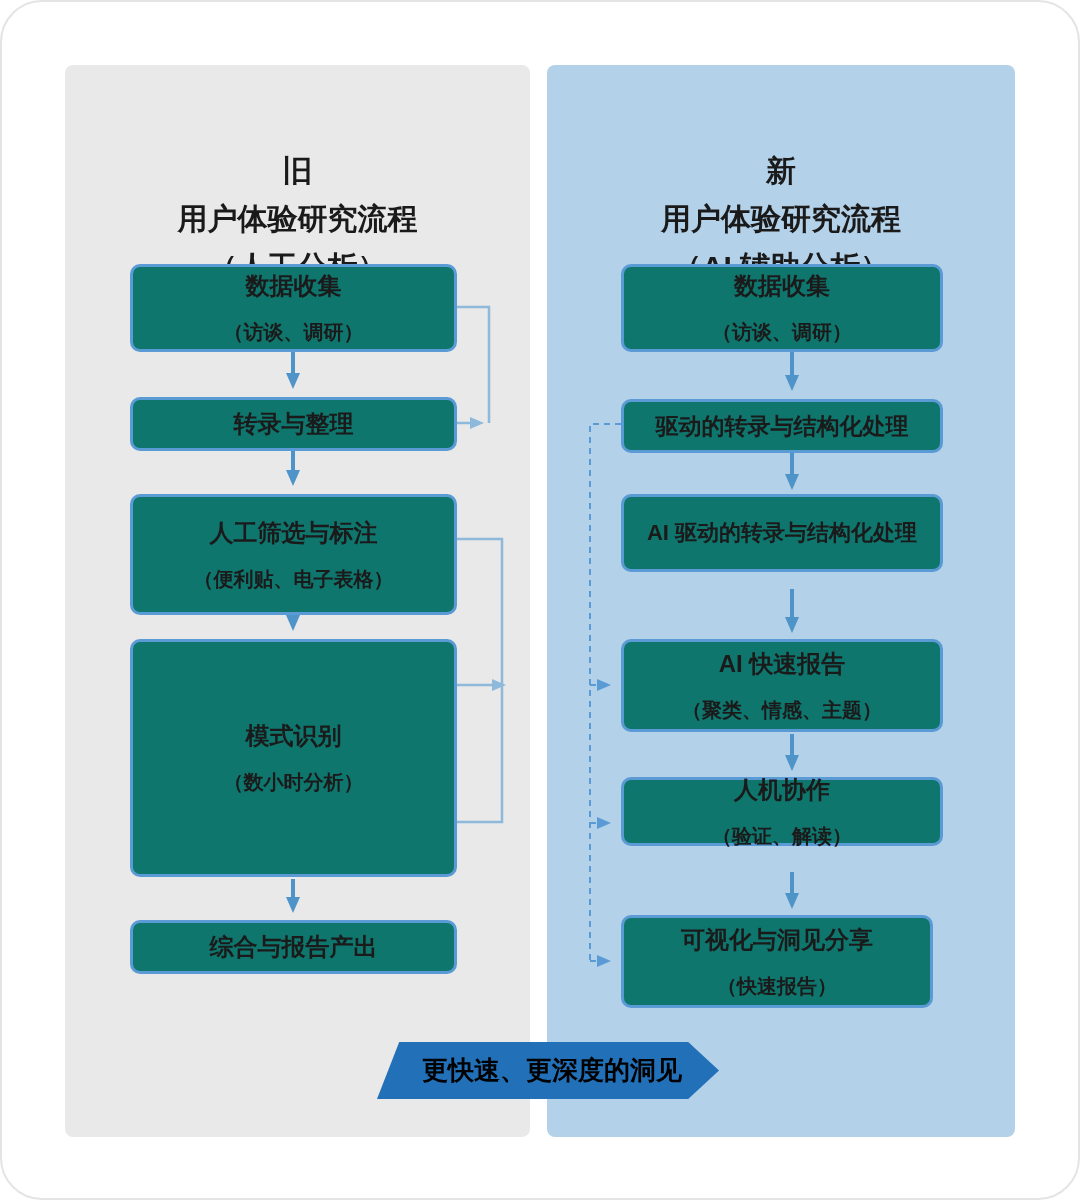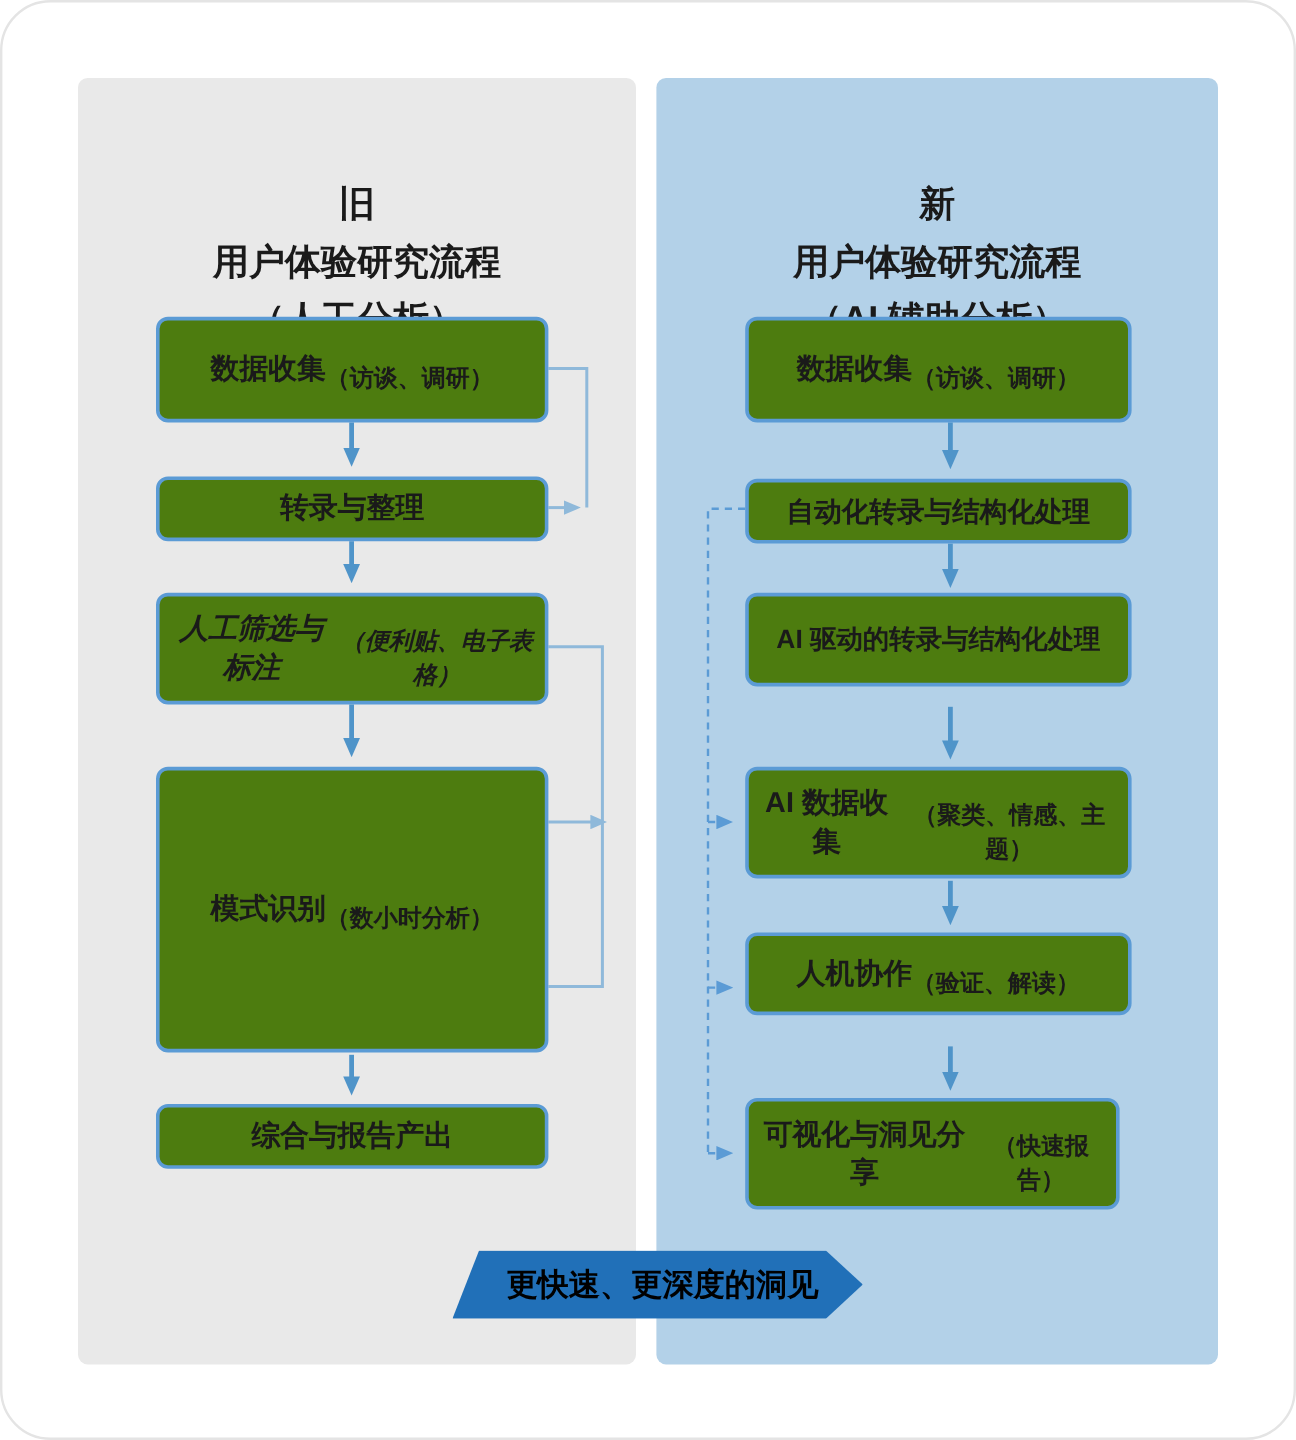--- a/index.html
+++ b/index.html
@@ -5,22 +5,22 @@
   html,body{margin:0;padding:0;background:#ffffff;}
   body{font-family:"Liberation Sans","DejaVu Sans",sans-serif;color:var(--text-dark,#1a1a1a);}
   .card{position:relative;width:1080px;height:1200px;background:#fff;border:2px solid #e4e4e4;
         border-radius:42px;box-sizing:border-box;overflow:hidden;}
   .panel{position:absolute;top:63px;height:1072px;border-radius:8px;}
   .panel-left{left:63px;width:465px;background:var(--panel-gray,#e9e9e9);}
   .panel-right{left:545px;width:468px;background:var(--panel-blue,#b3d1e8);}
   .panel-title{position:absolute;top:82px;left:0;width:100%;text-align:center;
                font-weight:bold;font-size:30px;line-height:48px;}
   .overlay{position:absolute;left:0;top:0;width:1080px;height:1200px;z-index:1;pointer-events:none;}
-  .flow-box{position:absolute;z-index:2;background:#4d7c0f;border:3px solid var(--box-border,#5b9bd5);
-            border-radius:10px;box-sizing:border-box;display:flex;flex-direction:row;
+  .flow-box{position:absolute;z-index:2;background:#0f766e;border:3px solid var(--box-border,#5b9bd5);
+            border-radius:10px;box-sizing:border-box;display:flex;flex-direction:column;
             align-items:center;justify-content:center;text-align:center;padding:2px 6px;}
   .box-main{font-weight:bold;font-size:24px;line-height:32px;}
   .box-sub{font-weight:bold;font-size:20px;line-height:28px;margin-top:16px;text-align:center;}
   .stroke-main{stroke:var(--arrow-blue,#4f94c9);stroke-width:4;fill:none;}
   .stroke-light{stroke:var(--connector-light,#8fb9da);stroke-width:2.5;fill:none;}
   .stroke-dash{stroke:var(--box-border,#5b9bd5);stroke-width:2;fill:none;stroke-dasharray:6 5;}
   .banner{position:absolute;left:375px;top:1040px;width:342px;height:57px;z-index:3;
           background:var(--banner-blue,#2170b8);
           clip-path:polygon(6.5% 0%, 91% 0%, 100% 50%, 91% 100%, 0% 100%);
           display:flex;align-items:center;justify-content:center;}
@@ -82,44 +82,44 @@
     <path class="stroke-dash" d="M588,959 H605" marker-end="url(#ah-dash)"></path>
   </svg>
 
   <div class="flow-box" style="left:128px;top:262px;width:327px;height:88px;">
     <div class="box-main">数据收集</div>
     <div class="box-sub">（访谈、调研）</div>
   </div>
   <div class="flow-box" style="left:128px;top:395px;width:327px;height:54px;">
     <div class="box-main">转录与整理</div>
   </div>
-  <div class="flow-box" style="left:128px;top:492px;width:327px;height:93px;font-style:italic;">
+  <div class="flow-box" style="left:128px;top:492px;width:327px;height:121px;">
     <div class="box-main">人工筛选与标注</div>
     <div class="box-sub">（便利贴、电子表格）</div>
   </div>
   <div class="flow-box" style="left:128px;top:637px;width:327px;height:238px;">
     <div class="box-main">模式识别</div>
     <div class="box-sub">（数小时分析）</div>
   </div>
   <div class="flow-box" style="left:128px;top:918px;width:327px;height:54px;">
     <div class="box-main">综合与报告产出</div>
   </div>
 
   <div class="flow-box" style="left:619px;top:262px;width:322px;height:88px;">
     <div class="box-main">数据收集</div>
     <div class="box-sub">（访谈、调研）</div>
   </div>
   <div class="flow-box" style="left:619px;top:397px;width:322px;height:54px;">
-    <div class="box-main" style="font-size:23px;">自动化转录与结构化处理</div>
+    <div class="box-main" style="font-size:23px;">驱动的转录与结构化处理</div>
   </div>
   <div class="flow-box" style="left:619px;top:492px;width:322px;height:78px;">
     <div class="box-main" style="font-size:22px;">AI 驱动的转录与结构化处理</div>
   </div>
   <div class="flow-box" style="left:619px;top:637px;width:322px;height:93px;">
-    <div class="box-main">AI 数据收集</div>
+    <div class="box-main">AI 快速报告</div>
     <div class="box-sub">（聚类、情感、主题）</div>
   </div>
   <div class="flow-box" style="left:619px;top:775px;width:322px;height:69px;">
     <div class="box-main">人机协作</div>
     <div class="box-sub">（验证、解读）</div>
   </div>
   <div class="flow-box" style="left:619px;top:913px;width:312px;height:93px;">
     <div class="box-main">可视化与洞见分享</div>
     <div class="box-sub">（快速报告）</div>
   </div>

